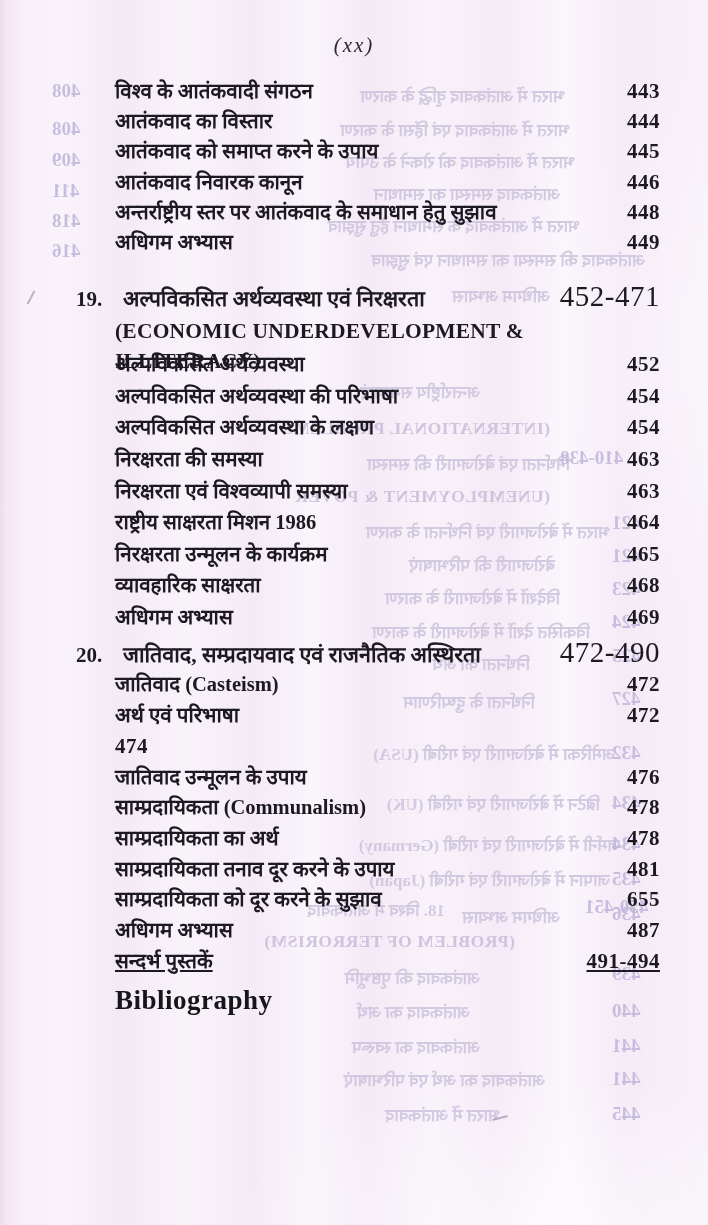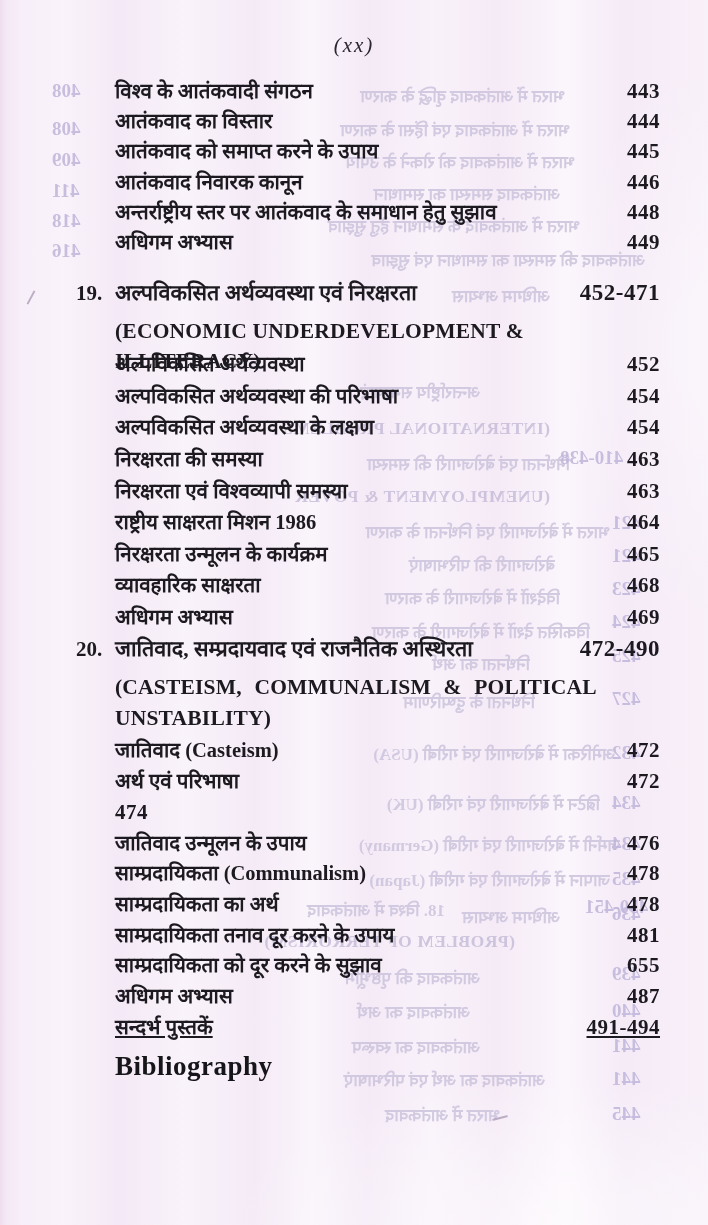--- a/index.html
+++ b/index.html
@@ -22,24 +22,24 @@
   .ghost{position:absolute;pointer-events:none;transform:scaleX(-1);filter:blur(.7px);opacity:.85;white-space:nowrap;overflow:hidden;}
   .g-num{font-family:"Liberation Serif","DejaVu Serif",serif;font-weight:700;font-size:19px;color:#bfb5da;text-align:right;}
   .g-hi{font-size:17px;font-weight:600;color:#ccc4dc;}
   .g-en{font-weight:700;font-size:17.5px;color:#c7bdd9;letter-spacing:.5px;}
   .folio{position:absolute;top:33px;left:0;right:0;text-align:center;z-index:2;
     font-style:italic;font-size:21px;letter-spacing:2px;color:#2a2730;}
   .content{position:absolute;left:76px;right:48px;top:79px;z-index:2;}
   .row{display:flex;justify-content:space-between;align-items:baseline;margin-left:39px;}
   .hi{font-weight:700;font-size:20.5px;line-height:1.22;}
   .pg{font-weight:700;font-size:21px;letter-spacing:.5px;font-family:"Liberation Serif","DejaVu Serif",serif;}
-  .chapter{display:flex;align-items:baseline;}
+  .chapter{display:flex;align-items:baseline;gap:8px;}
   .chnum{width:39px;font-weight:700;font-size:21px;}
   .chtitle{flex:1;font-weight:700;font-size:21.5px;line-height:1.2;}
-  .chpages{font-weight:700;font-size:23px;letter-spacing:.5px;}
+  .chpages{font-weight:400;font-size:29px;letter-spacing:.5px;}
   .subtitle{margin-left:39px;font-weight:700;font-size:21.5px;letter-spacing:.2px;line-height:30px;}
   .subtitle .justify{word-spacing:7px;}
   .sec0 .row{height:30.2px;}
   .sec1{margin-top:20px;}
   .sec1 .chapter{height:36px;}
   .sec1 .subtitle{height:36px;}
   .sec1 .row{height:31.6px;}
   .sec2{margin-top:0;}
   .sec2 .chapter{height:36px;}
   .sec2 .subtitle{line-height:31px;margin-bottom:4px;}
@@ -185,24 +185,20 @@
             <span class="hi">अधिगम अभ्यास</span>
             <span class="pg">469</span>
           </div>
         </div>
         <div class="section sec2">
           <div class="chapter">
             <span class="chnum">20.</span>
             <span class="chtitle hi-font">जातिवाद, सम्प्रदायवाद एवं राजनैतिक अस्थिरता</span>
             <span class="chpages">472-490</span>
           </div>
-          <div class="subtitle">
-            <div class="justify">(CASTEISM, COMMUNALISM &amp; POLITICAL</div>
-            <div>UNSTABILITY)</div>
-          </div>
           <div class="row">
             <span class="hi">जातिवाद (Casteism)</span>
             <span class="pg">472</span>
           </div>
           <div class="row">
             <span class="hi">अर्थ एवं परिभाषा</span>
             <span class="pg">472</span>
           </div>
           <div class="row">
             <span class="pg">474</span>

